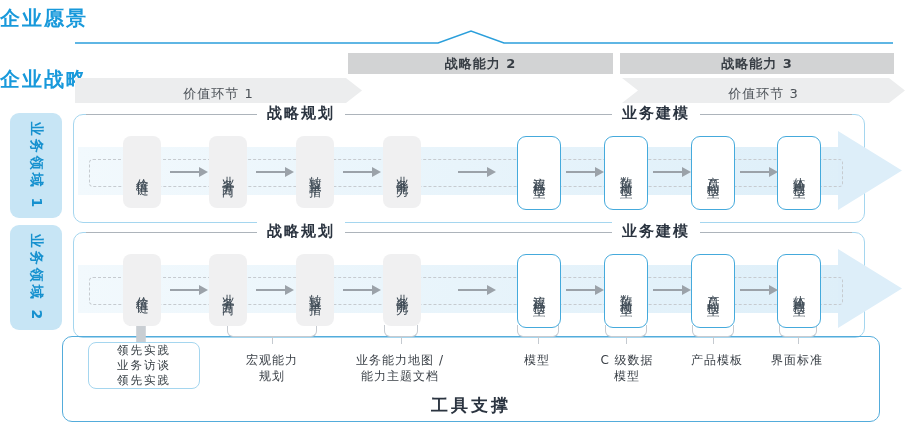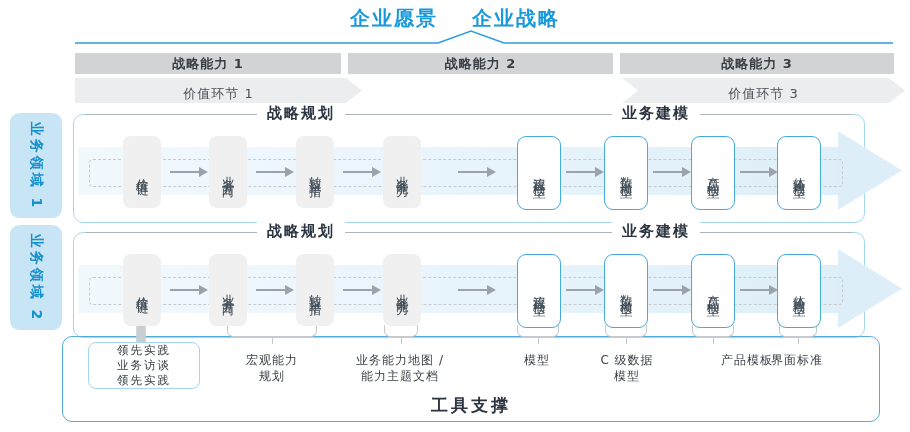--- a/index.html
+++ b/index.html
@@ -1,21 +1,21 @@
 <!DOCTYPE html>
 <html><head>
 <meta charset="utf-8">
 <style>
   html,body{margin:0;padding:0;background:#fff;}
   .canvas{
     position:relative;width:910px;height:432px;background:#fff;overflow:hidden;
     font-family:"DejaVu Sans","Liberation Sans",sans-serif;
   }
   
-  .title-row{position:absolute;top:5px;left:0;width:910px;display:flex;justify-content:center;gap:34px;}
+  .title-row{position:absolute;top:5px;left:0;width:910px;display:flex;justify-content:center;gap:34px;flex-direction:column;}
   .title-row span{font-size:20px;font-weight:bold;color:#1899DB;letter-spacing:2px;}
   .top-line-svg{position:absolute;top:0;left:0;}
   
   .cap-bar{position:absolute;top:53px;height:21px;background:#D2D3D4;display:flex;align-items:center;justify-content:center;
     font-size:13px;font-weight:600;color:#373D44;letter-spacing:1px;}
   
   .chev{position:absolute;top:78px;height:25px;background:#ECEDEE;display:flex;align-items:flex-end;justify-content:center;
     font-size:13px;color:#4B5157;letter-spacing:1px;}
   .chev.first{clip-path:polygon(0 0,calc(100% - 16px) 0,100% 50%,calc(100% - 16px) 100%,0 100%);}
   .chev.mid{clip-path:polygon(0 0,calc(100% - 16px) 0,100% 50%,calc(100% - 16px) 100%,0 100%,16px 50%);}
@@ -64,23 +64,20 @@
 <div class="canvas">
 
   <div class="title-row">
     <span>企业愿景</span>
     <span>企业战略</span>
   </div>
   <svg class="top-line-svg" width="910" height="50">
     <path d="M75 43 H438 L471 31 L504 43 H893" stroke="#2B9FDB" stroke-width="1.5" fill="none"></path>
   </svg>
 
-  <div class="cap-bar" style="left:75px;width:266px;">
-      <span>战略能力 1</span>
-    </div>
   <div class="cap-bar" style="left:348px;width:265px;">
       <span>战略能力 2</span>
     </div>
   <div class="cap-bar" style="left:620px;width:274px;">
       <span>战略能力 3</span>
     </div>
 
   <div class="chev first" style="left:75px;width:287px;">
       <span>价值环节 1</span>
     </div>
@@ -169,20 +166,20 @@
     <span>宏观能力</span>
     <span>规划</span>
   </div>
   <div class="blabel" style="left:472px;">
     <span>模型</span>
   </div>
   <div class="blabel" style="left:562px;">
     <span>C 级数据</span>
     <span>模型</span>
   </div>
-  <div class="blabel" style="left:682px;">
+  <div class="blabel" style="left:652px;">
     <span>产品模板</span>
   </div>
   <div class="blabel" style="left:732px;">
     <span>界面标准</span>
   </div>
 
 </div>
 
 </body></html>

